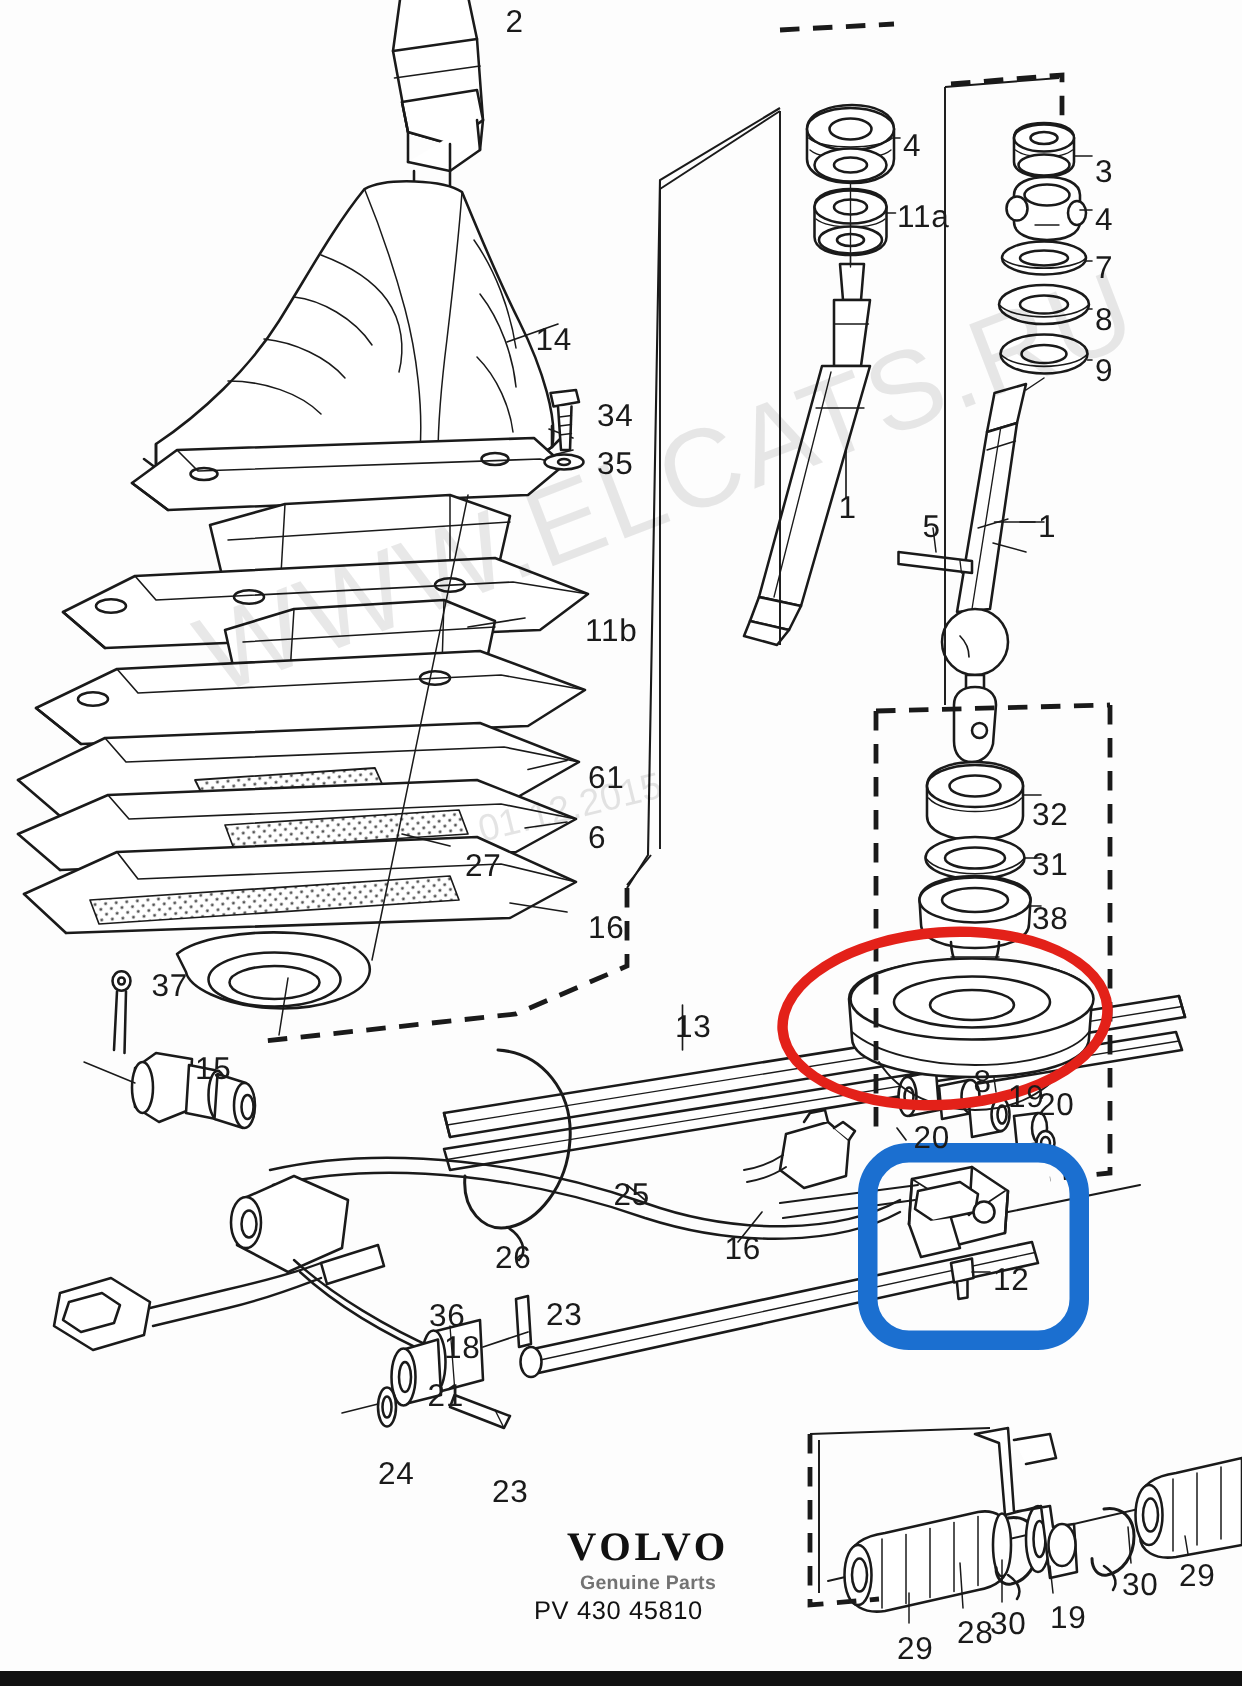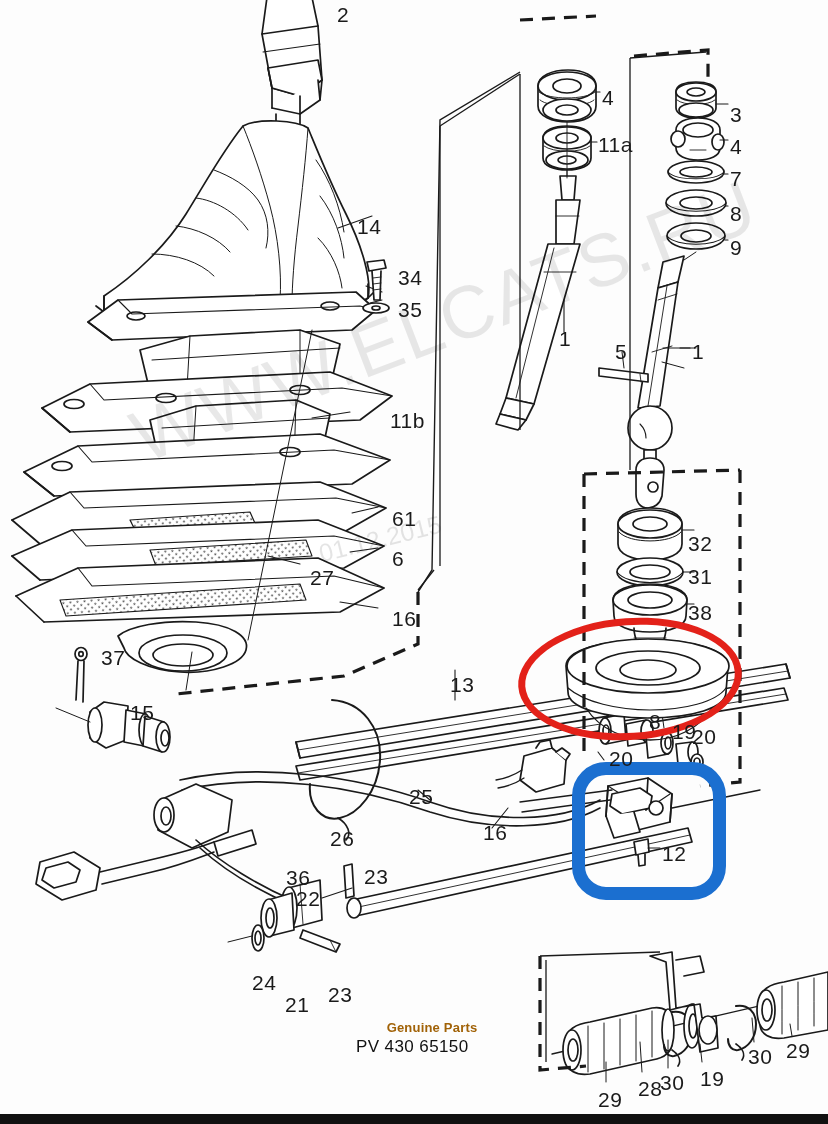--- a/index.html
+++ b/index.html
@@ -68,21 +68,21 @@
     font-weight:bold;
     font-size:27px;
     letter-spacing:2.5px;
     color:#111;
     line-height:1;
   }
   #brand .vsub{
     font-family:"Liberation Sans", sans-serif;
     font-weight:bold;
     font-size:13px;
-    color:#a16207;
+    color:#737373;
     margin-top:3px;
     line-height:1;
     letter-spacing:0.2px;
   }
   #brand .vcode{
     font-family:"Liberation Sans", sans-serif;
     font-size:17px;
     color:#111;
     margin-top:4px;
     line-height:1;
@@ -606,25 +606,25 @@
     <span class="lbl" style="left:392px;top:508px">61</span>
     <span class="lbl" style="left:392px;top:548px">6</span>
     <span class="lbl" style="left:310px;top:567px">27</span>
     <span class="lbl" style="left:392px;top:608px">16</span>
     <span class="lbl" style="left:101px;top:647px">37</span>
     <span class="lbl" style="left:130px;top:702px">15</span>
     <span class="lbl" style="left:450px;top:674px">13</span>
     <span class="lbl" style="left:409px;top:786px">25</span>
     <span class="lbl" style="left:330px;top:828px">26</span>
     <span class="lbl" style="left:286px;top:867px">36</span>
-    <span class="lbl" style="left:296px;top:888px">22</span>
+    <span class="lbl" style="left:296px;top:888px">18</span>
     <span class="lbl" style="left:364px;top:866px">23</span>
     <span class="lbl" style="left:483px;top:822px">16</span>
     <span class="lbl" style="left:252px;top:972px">24</span>
-    <span class="lbl" style="left:285px;top:994px">21</span>
+    <span class="lbl" style="left:285px;top:920px">21</span>
     <span class="lbl" style="left:328px;top:984px">23</span>
 
     <span class="lbl" style="left:602px;top:87px">4</span>
     <span class="lbl" style="left:598px;top:134px">11a</span>
     <span class="lbl" style="left:559px;top:328px">1</span>
     <span class="lbl" style="left:730px;top:104px">3</span>
     <span class="lbl" style="left:730px;top:136px">4</span>
     <span class="lbl" style="left:730px;top:168px">7</span>
     <span class="lbl" style="left:730px;top:203px">8</span>
     <span class="lbl" style="left:730px;top:237px">9</span>
@@ -641,18 +641,19 @@
 
     <span class="lbl" style="left:598px;top:1089px">29</span>
     <span class="lbl" style="left:638px;top:1078px">28</span>
     <span class="lbl" style="left:660px;top:1072px">30</span>
     <span class="lbl" style="left:700px;top:1068px">19</span>
     <span class="lbl" style="left:748px;top:1046px">30</span>
     <span class="lbl" style="left:786px;top:1040px">29</span>
   </div>
 
   <div id="brand">
+    <div class="vname">VOLVO</div>
     <div class="vsub">Genuine Parts</div>
-    <div class="vcode">PV  430 65150</div>
+    <div class="vcode">PV  430 45810</div>
   </div>
 
   <div id="bottombar"></div>
 </div>
 
 </body></html>

